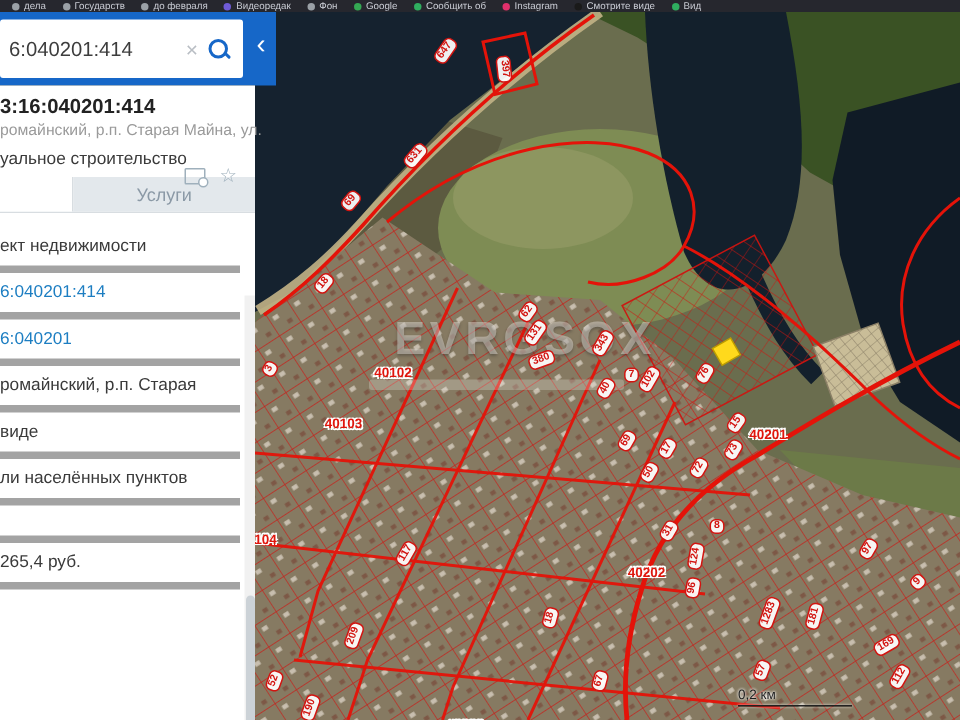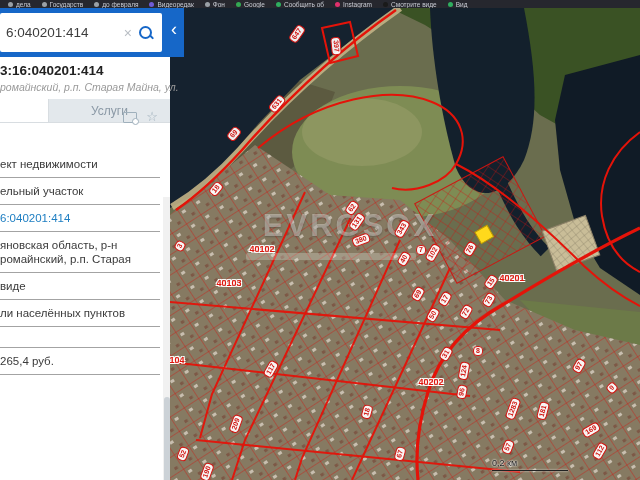--- a/index.html
+++ b/index.html
@@ -41,35 +41,35 @@
   #magicon{width:16px;height:16px;margin-right:8px;position:relative;}
   #magicon .lens{position:absolute;left:1px;top:1px;width:9px;height:9px;border:2px solid #1667c8;border-radius:50%;}
   #magicon .tail{position:absolute;left:11px;top:11px;width:5px;height:2.4px;background:#1667c8;
                  transform:rotate(45deg);border-radius:2px;}
   #collapse{position:absolute;left:167px;top:18px;width:14px;height:22px;color:#fff;
             font-size:18px;line-height:22px;text-align:center;z-index:12;}
 
   #sidebody{position:absolute;left:0;top:57px;width:170px;height:476px;background:#fff;z-index:10;}
   #sb-head{position:relative;padding:6px 10px 0 0;}
   #cadnum{font-size:13.5px;font-weight:bold;color:#222;white-space:nowrap;}
-  #cadsub{font-size:10.5px;color:#9a9a9a;margin-top:3px;white-space:nowrap;font-style:italic;}
+  #cadsub{font-size:10.5px;color:#9a9a9a;margin-top:3px;white-space:nowrap;}
   #cadsub2{font-size:11.5px;color:#3a3a3a;margin-top:7px;white-space:nowrap;}
   #headicons{position:absolute;right:12px;top:54px;display:flex;gap:9px;align-items:center;}
   #previewicon{width:12px;height:9px;border:1.4px solid #9fb0bc;border-radius:1px;position:relative;}
   #previewicon::after{content:"";position:absolute;right:-3px;bottom:-3px;width:5px;height:5px;
                       border:1.4px solid #9fb0bc;border-radius:50%;background:#fff;}
   #staricon{font-size:13px;color:#9fb0bc;line-height:12px;}
 
   #tabs{display:flex;height:23px;margin-top:6px;border-bottom:1px solid #d8dde1;}
   #tab-active{width:48px;background:#fff;border-right:1px solid #d8dde1;}
   #tab-services{flex:1;background:#e3e8ec;color:#8b99a6;font-size:12px;
                 display:flex;align-items:center;justify-content:center;}
 
   #rows{position:absolute;left:0;top:94px;width:160px;}
-  .srow{padding:6px 4px 6px 0;border-bottom:1px solid #a3a3a3;font-size:11.5px;
+  .srow{padding:6px 4px 6px 0;border-bottom:5px solid #a3a3a3;font-size:11.5px;
         color:#3a3a3a;line-height:14px;}
   .srow.spacer{height:8px;}
   .srow .link{color:#1d7ec2;}
 
   #scrolltrack{position:absolute;right:0;top:140px;width:7px;height:283px;background:#f1f1f1;}
   #scrollthumb{position:absolute;right:0.5px;top:200px;width:6px;height:110px;
                background:#ccd2d7;border-radius:3px;}
 </style>
 </head>
 <body>
@@ -201,21 +201,21 @@
         <div class="plabel" style="left: 182px; top: 200px; transform: translate(-50%, -50%) rotate(-55deg);">62</div>
         <div class="plabel" style="left: 187px; top: 214px; transform: translate(-50%, -50%) rotate(-55deg);">131</div>
         <div class="plabel" style="left: 191px; top: 232px; transform: translate(-50%, -50%) rotate(-20deg);">380</div>
         <div class="plabel" style="left: 232px; top: 221px; transform: translate(-50%, -50%) rotate(-60deg);">343</div>
         <div class="plabel" style="left: 10px; top: 238px; transform: translate(-50%, -50%) rotate(-60deg);">3</div>
         <div class="plabel" style="left: 251px; top: 242px; transform: translate(-50%, -50%) rotate(0deg);">7</div>
         <div class="plabel" style="left: 234px; top: 251px; transform: translate(-50%, -50%) rotate(-60deg);">40</div>
         <div class="plabel" style="left: 263px; top: 245px; transform: translate(-50%, -50%) rotate(-60deg);">102</div>
         <div class="plabel" style="left: 300px; top: 241px; transform: translate(-50%, -50%) rotate(-60deg);">76</div>
         <div class="plabel" style="left: 321px; top: 274px; transform: translate(-50%, -50%) rotate(-55deg);">15</div>
-        <div class="qlabel" style="left: 342px; top: 270px; transform: translate(-50%, -50%) rotate(0deg);">40201</div>
+        <div class="qlabel" style="left: 342px; top: 282px; transform: translate(-50%, -50%) rotate(0deg);">40201</div>
         <div class="plabel" style="left: 248px; top: 286px; transform: translate(-50%, -50%) rotate(-60deg);">69</div>
         <div class="plabel" style="left: 275px; top: 291px; transform: translate(-50%, -50%) rotate(-60deg);">17</div>
         <div class="plabel" style="left: 263px; top: 307px; transform: translate(-50%, -50%) rotate(-60deg);">50</div>
         <div class="plabel" style="left: 319px; top: 292px; transform: translate(-50%, -50%) rotate(-60deg);">73</div>
         <div class="plabel" style="left: 296px; top: 304px; transform: translate(-50%, -50%) rotate(-60deg);">72</div>
         <div class="plabel" style="left: 276px; top: 346px; transform: translate(-50%, -50%) rotate(-60deg);">31</div>
         <div class="plabel" style="left: 308px; top: 343px; transform: translate(-50%, -50%) rotate(0deg);">8</div>
         <div class="plabel" style="left: 294px; top: 363px; transform: translate(-50%, -50%) rotate(-80deg);">124</div>
         <div class="qlabel" style="left: 261px; top: 374px; transform: translate(-50%, -50%) rotate(0deg);">40202</div>
         <div class="plabel" style="left: 292px; top: 384px; transform: translate(-50%, -50%) rotate(-80deg);">96</div>
@@ -250,41 +250,41 @@
       <div class="lens"></div>
       <div class="tail"></div>
     </div>
   </div>
   <div id="collapse">‹</div>
 
   <div id="sidebody">
     <div id="sb-head">
       <div id="cadnum">3:16:040201:414</div>
       <div id="cadsub">ромайнский, р.п. Старая Майна, ул.</div>
+      <div id="cadsub2">уальное строительство</div>
       <div id="headicons">
         <div id="previewicon"></div>
         <div id="staricon">☆</div>
       </div>
     </div>
     <div id="tabs">
       <div id="tab-active"></div>
       <div id="tab-services">Услуги</div>
     </div>
     <div id="rows">
         <div class="srow">
           <div>ект недвижимости</div>
         </div>
         <div class="srow">
-          <div>ельный участок</div>
-        </div>
-        <div class="srow">
           <div class="link">6:040201:414</div>
         </div>
         <div class="srow">
-          <div>яновская область, р-н</div>
+          <div class="link">6:040201</div>
+        </div>
+        <div class="srow">
           <div>ромайнский, р.п. Старая</div>
         </div>
         <div class="srow">
           <div>виде</div>
         </div>
         <div class="srow">
           <div>ли населённых пунктов</div>
         </div>
         <div class="srow spacer"></div>
         <div class="srow">

